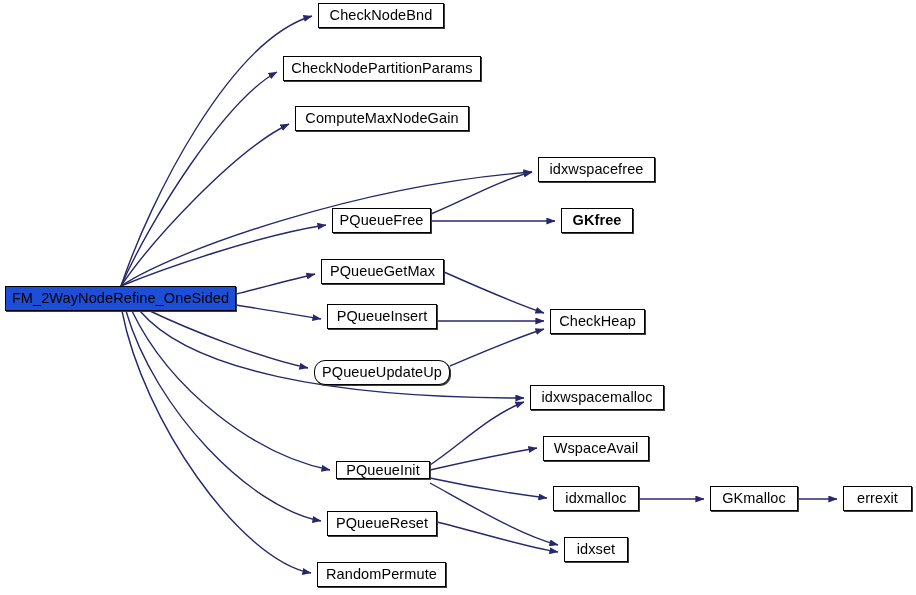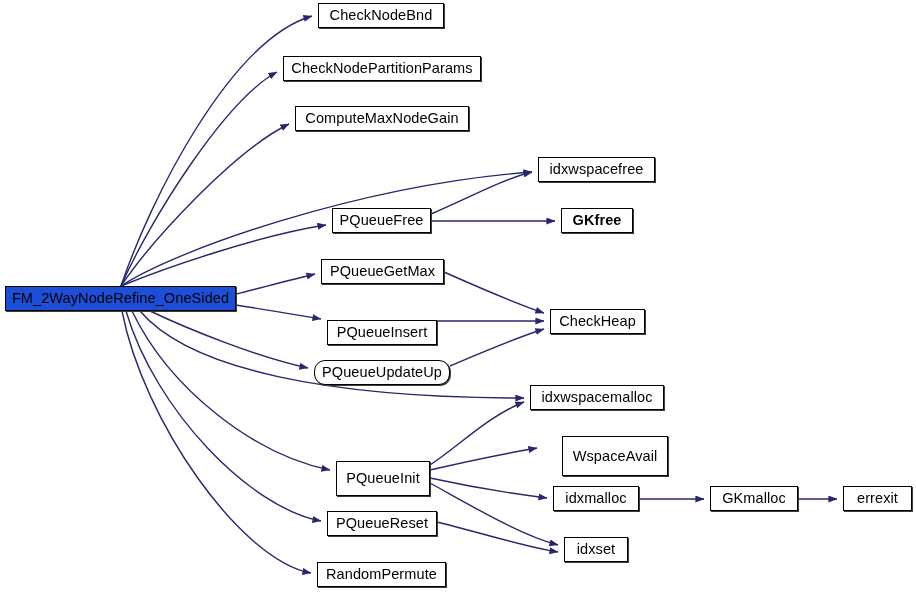--- a/index.html
+++ b/index.html
@@ -106,36 +106,36 @@
       </div>
       <div class="node" style="left: 332px; top: 208px; width: 99px; height: 25px;">
         <span class="node-label">PQueueFree</span>
       </div>
       <div class="node" style="left: 561px; top: 208px; width: 72px; height: 25px; font-weight: bold;">
         <span class="node-label">GKfree</span>
       </div>
       <div class="node" style="left: 321px; top: 259px; width: 123px; height: 25px;">
         <span class="node-label">PQueueGetMax</span>
       </div>
-      <div class="node" style="left: 327px; top: 320px; width: 110px; height: 25px;">
+      <div class="node" style="left: 327px; top: 304px; width: 110px; height: 25px;">
         <span class="node-label">PQueueInsert</span>
       </div>
       <div class="node" style="left: 550px; top: 309px; width: 95px; height: 25px;">
         <span class="node-label">CheckHeap</span>
       </div>
       <div class="node" style="left: 314px; top: 360px; width: 136px; height: 25px; border-radius: 11px;">
         <span class="node-label">PQueueUpdateUp</span>
       </div>
       <div class="node" style="left: 530px; top: 385px; width: 134px; height: 25px;">
         <span class="node-label">idxwspacemalloc</span>
       </div>
-      <div class="node" style="left: 562px; top: 436px; width: 106px; height: 40px;">
+      <div class="node" style="left: 543px; top: 436px; width: 106px; height: 25px;">
         <span class="node-label">WspaceAvail</span>
       </div>
-      <div class="node" style="left: 336px; top: 461px; width: 94px; height: 35px; text-align: right;">
+      <div class="node" style="left: 336px; top: 461px; width: 94px; height: 18px; text-align: right;">
         <span class="node-label">PQueueInit</span>
       </div>
       <div class="node" style="left: 553px; top: 486px; width: 86px; height: 25px;">
         <span class="node-label">idxmalloc</span>
       </div>
       <div class="node" style="left: 710px; top: 486px; width: 88px; height: 25px;">
         <span class="node-label">GKmalloc</span>
       </div>
       <div class="node" style="left: 843px; top: 486px; width: 69px; height: 25px;">
         <span class="node-label">errexit</span>

